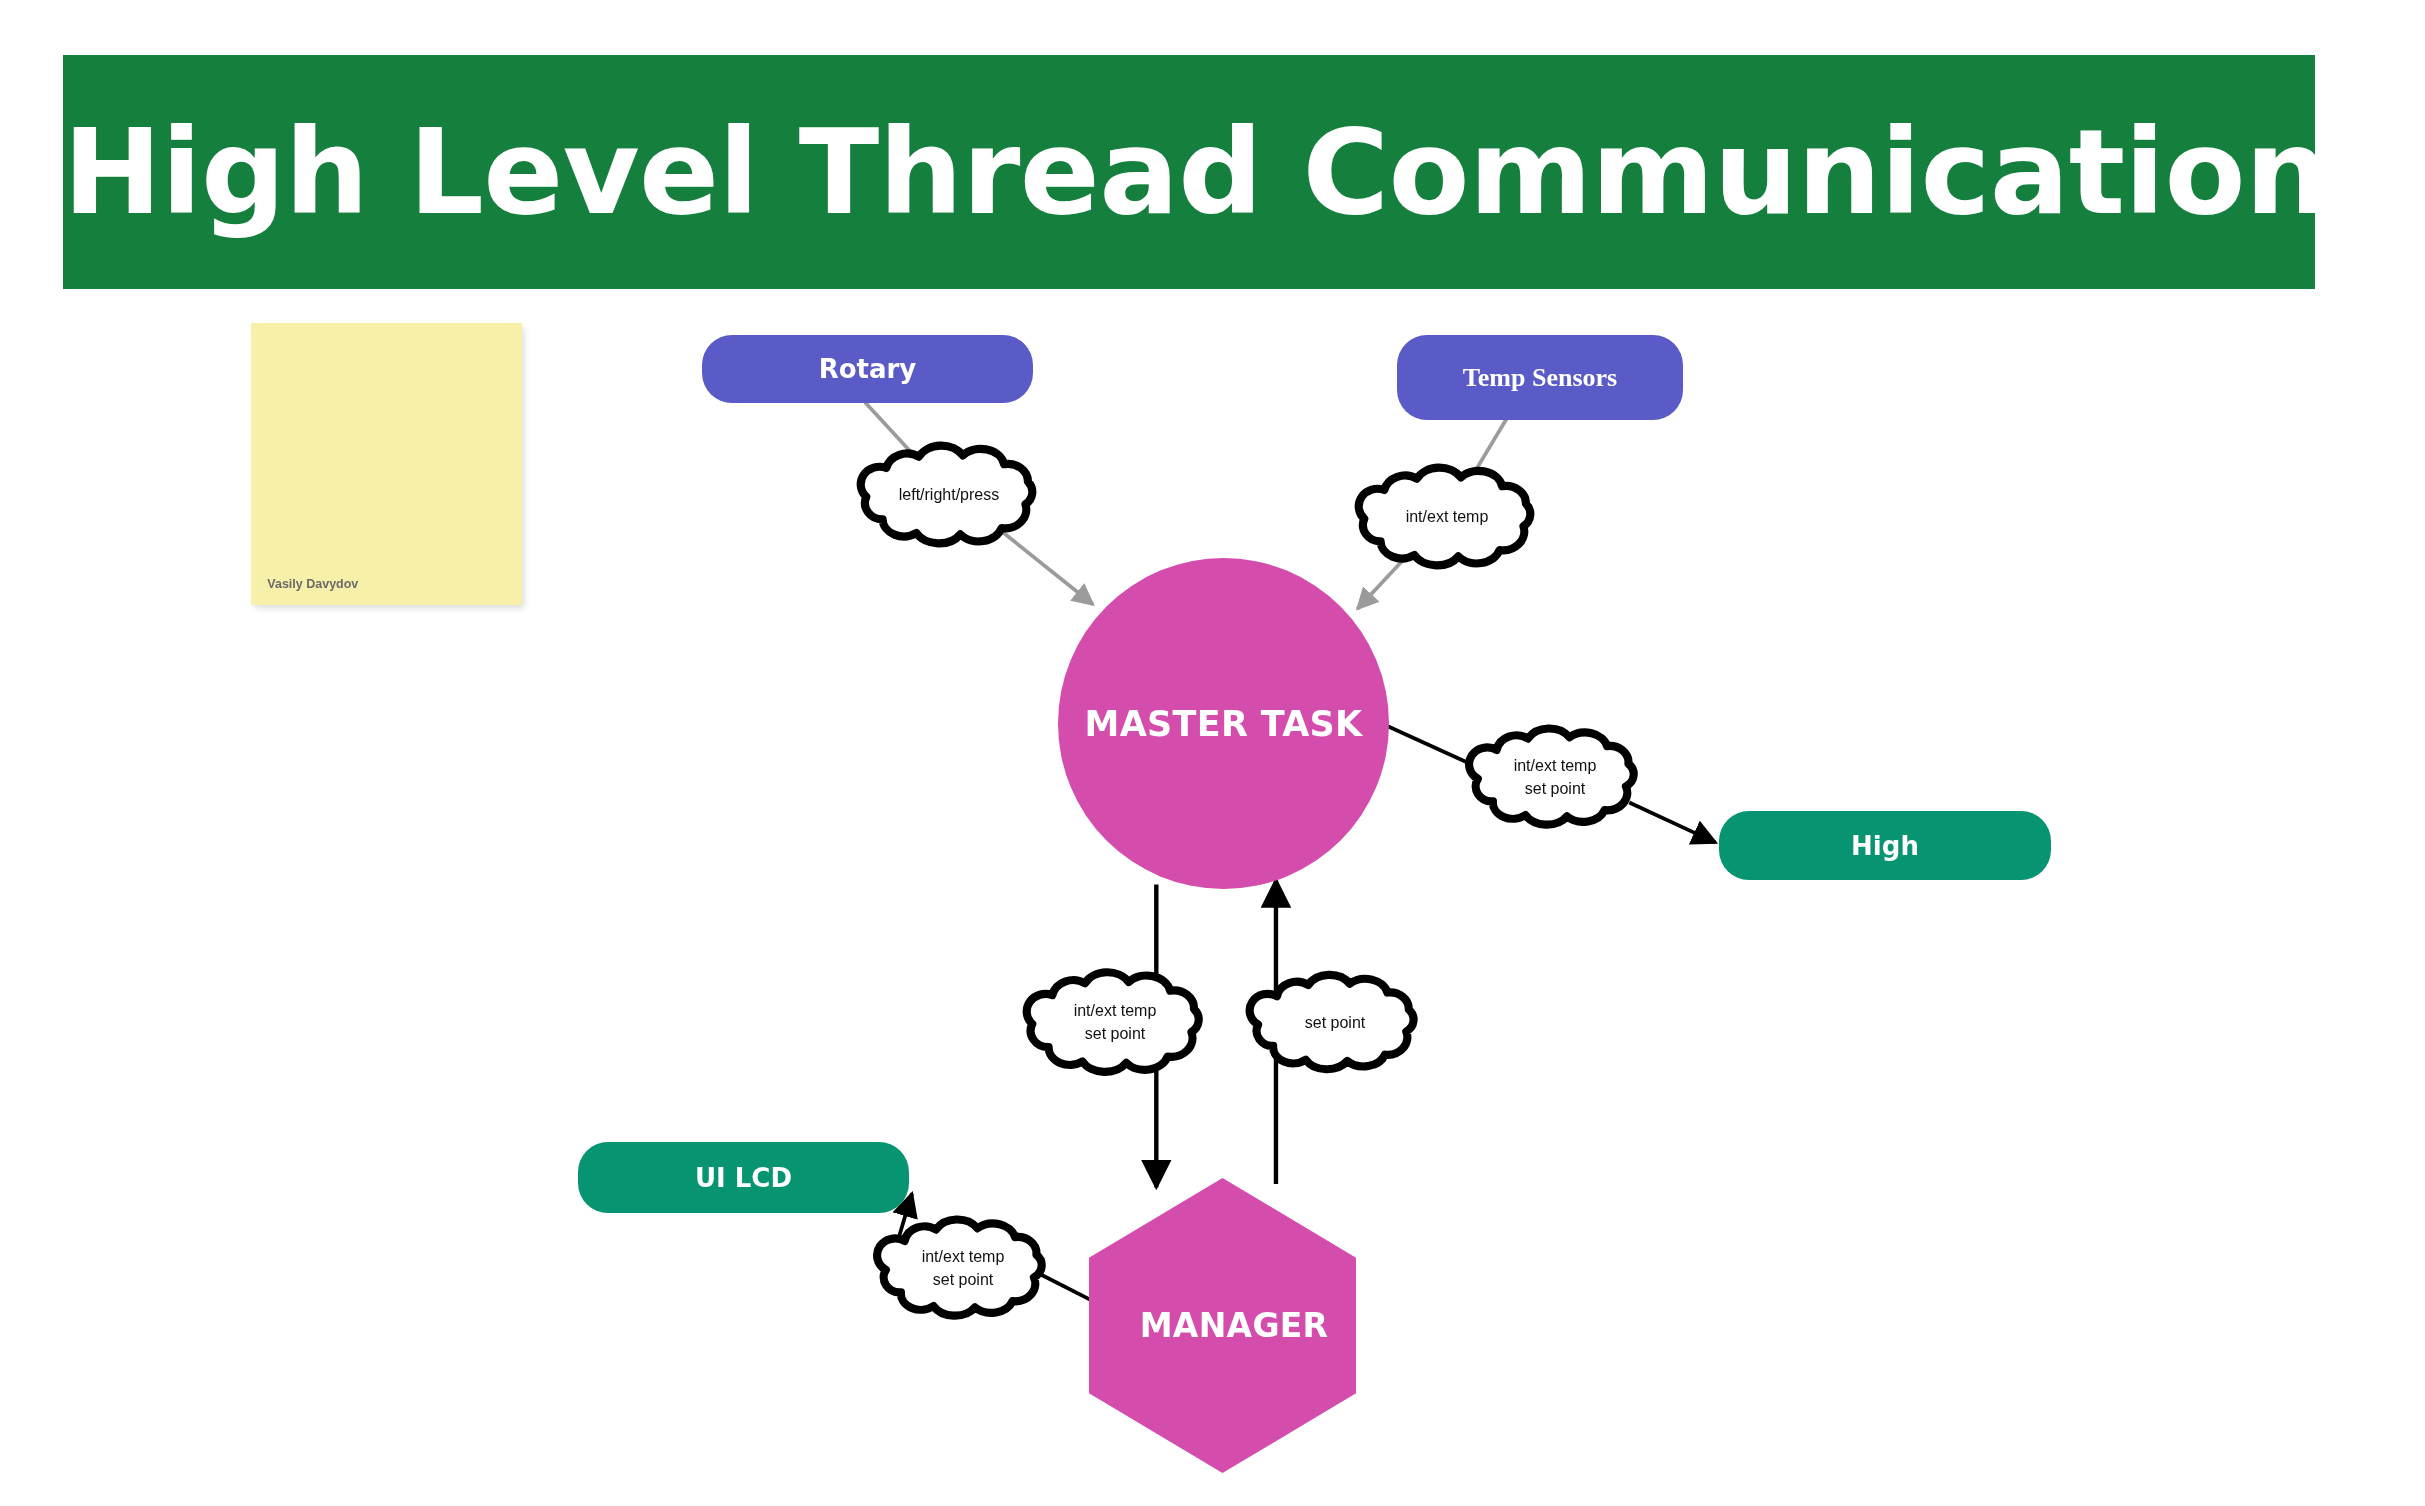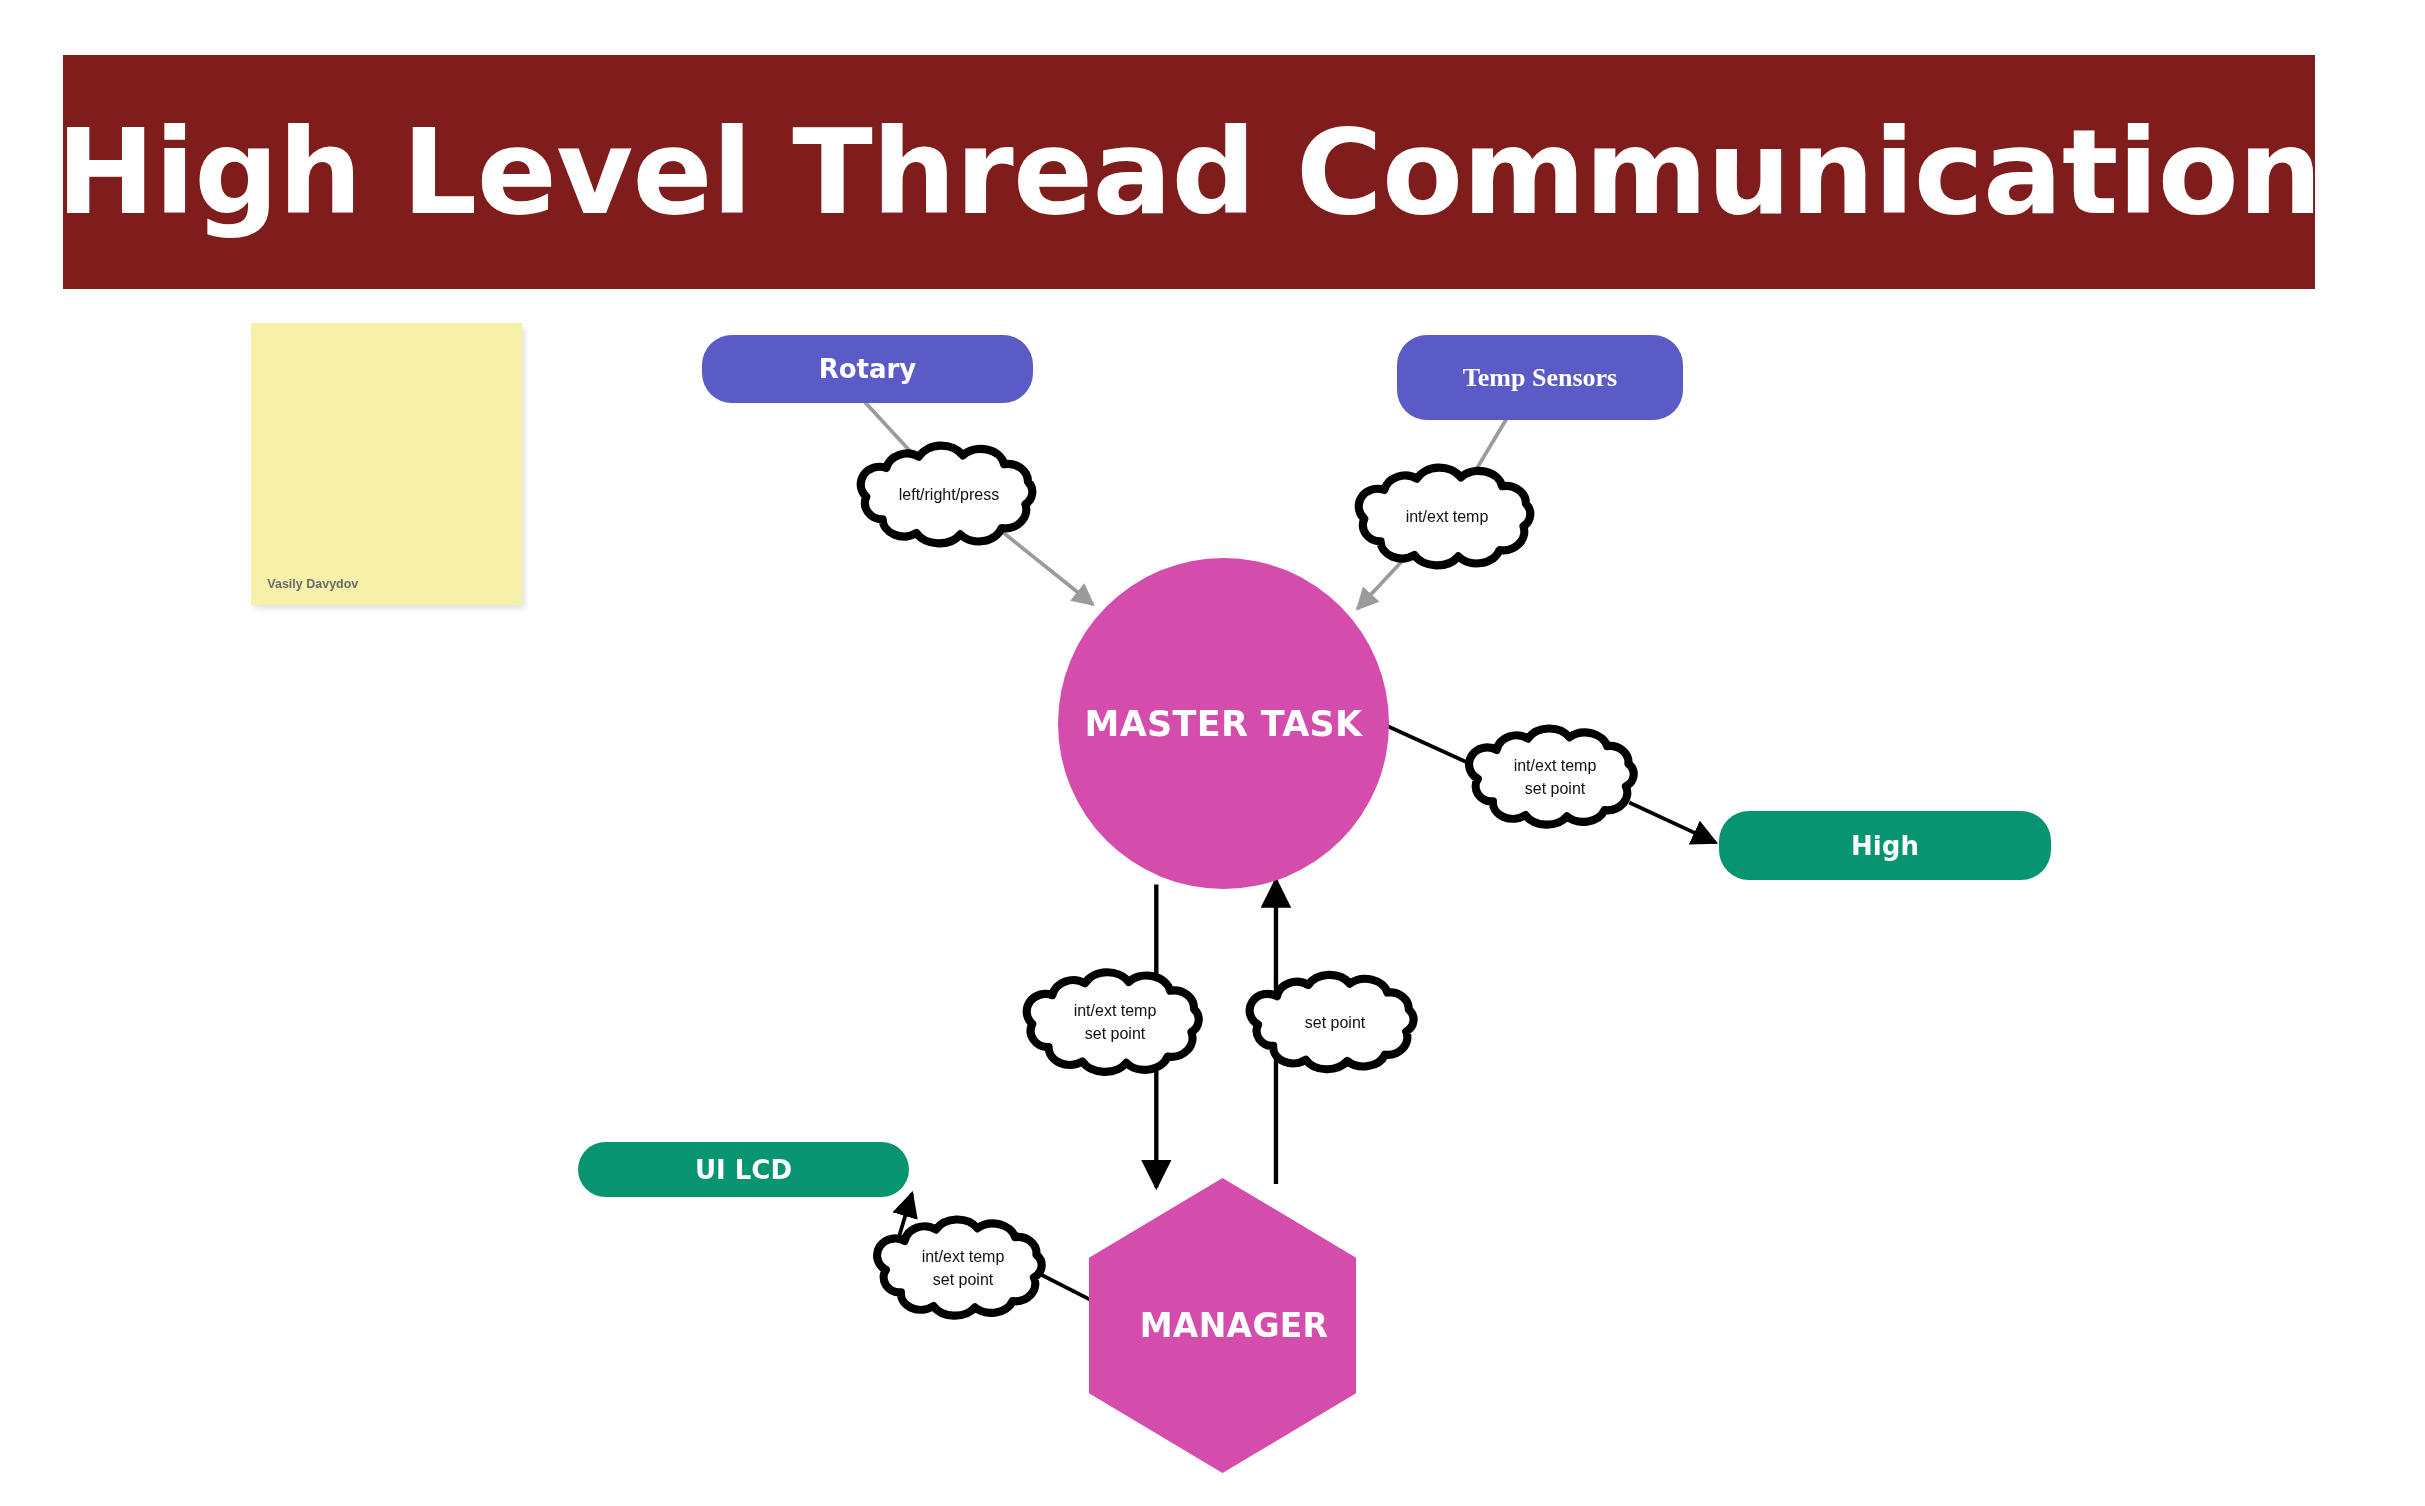--- a/index.html
+++ b/index.html
@@ -15,24 +15,23 @@
     font-family: "Liberation Sans", sans-serif;
   }
 
   
   #title-banner {
     position: absolute;
     left: 63px;
     top: 55px;
     width: 2252px;
     height: 234px;
-    background: #7f1d1d;
-    display: flex;
-    align-items: center;
-    justify-content: center;
+    background: #15803d;
+    display: flex;
+    align-items: center;
     box-sizing: border-box;
   }
   #title-text {
     color: #ffffff;
     font-size: 118px;
     font-weight: 700;
     letter-spacing: -0.6px;
     line-height: 1;
     white-space: nowrap;
     font-family: "DejaVu Sans", sans-serif;
@@ -88,21 +87,21 @@
     font-size: 26px;
     box-sizing: border-box;
     font-family: "DejaVu Sans", sans-serif;
   }
   .node-purple { background: #5b5bc8; }
   .node-green  { background: #069471; }
 
   #node-rotary { left: 702px; top: 335px;  width: 331px; height: 68px; }
   #node-temp   { left: 1397px; top: 335px;  width: 286px; height: 85px; font-family: Liberation Serif, serif; }
   #node-relay  { left: 1719px; top: 811px; width: 332px; height: 69px; }
-  #node-uilcd  { left: 578px;  top: 1142px; width: 331px; height: 55px; }
+  #node-uilcd  { left: 578px;  top: 1142px; width: 331px; height: 71px; }
 
   #node-master-task {
     position: absolute;
     left: 1058px;
     top: 558px;
     width: 331px;
     height: 331px;
     border-radius: 50%;
     background: #d44cac;
     display: flex;

